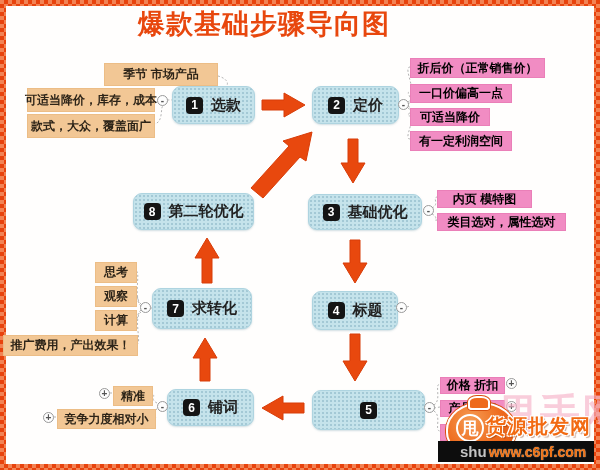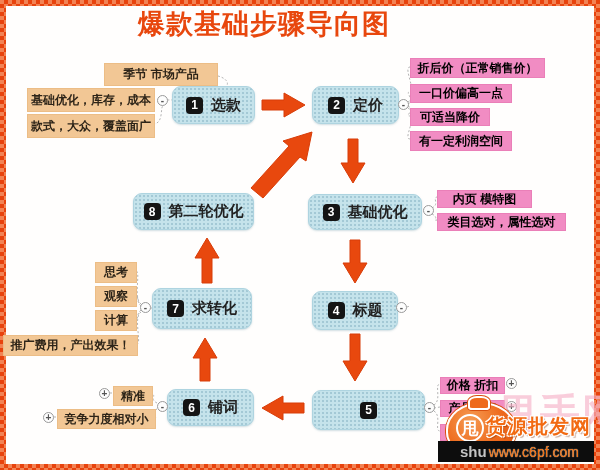--- a/index.html
+++ b/index.html
@@ -71,21 +71,21 @@
     left:486px;top:413px;z-index:8;font-size:20px;font-weight:800;
     color:#f26a12;white-space:nowrap;letter-spacing:1px;
     text-shadow:-1px -1px 0 #fff,1px -1px 0 #fff,-1px 1px 0 #fff,1px 1px 0 #fff,2px 2px 1px rgba(120,40,0,.4);
   }
   .wm-bar{
     left:438px;top:441px;width:156px;height:21px;z-index:9;
     background:#0d0d0d;display:flex;align-items:center;gap:2px;
     padding-left:22px;box-sizing:border-box;white-space:nowrap;
   }
   .wm-bar .pre{color:#c4c4c4;font-size:15px;font-weight:800;}
-  .wm-bar .url{color:#f07112;font-size:14px;font-weight:400;
+  .wm-bar .url{color:#f07112;font-size:14px;font-weight:700;
     text-shadow:0 0 1px #fff;text-align:center;}
 </style>
 </head>
 <body>
 
 <div class="canvas">
   <div class="inner"></div>
 
   <div class="abs title">爆款基础步骤导向图</div>
 
@@ -159,21 +159,21 @@
   </div>
   <div class="abs step" style="left:167px;top:389px;width:85px;height:35px">
     <span class="badge">6</span>
     <span>铺词</span>
   </div>
   <div class="abs step" style="left:312px;top:390px;width:111px;height:38px">
     <span class="badge">5</span>
   </div>
 
   <div class="abs note tan" style="left:104px;top:63px;width:112px;height:21px">季节 市场产品</div>
-  <div class="abs note tan" style="left:27px;top:88px;width:126px;height:22px">基础优化，库存，成本</div>
+  <div class="abs note tan" style="left:27px;top:88px;width:126px;height:22px">可适当降价，库存，成本</div>
   <div class="abs note tan" style="left:27px;top:114px;width:126px;height:22px">款式，大众，覆盖面广</div>
 
   <div class="abs note tan" style="left:95px;top:262px;width:40px;height:19px">思考</div>
   <div class="abs note tan" style="left:95px;top:286px;width:40px;height:19px">观察</div>
   <div class="abs note tan" style="left:95px;top:310px;width:40px;height:19px">计算</div>
   <div class="abs note tan" style="left:3px;top:335px;width:133px;height:19px">推广费用，产出效果！</div>
 
   <div class="abs note tan" style="left:113px;top:386px;width:38px;height:18px">精准</div>
   <div class="abs note tan" style="left:57px;top:409px;width:97px;height:18px">竞争力度相对小</div>
 

